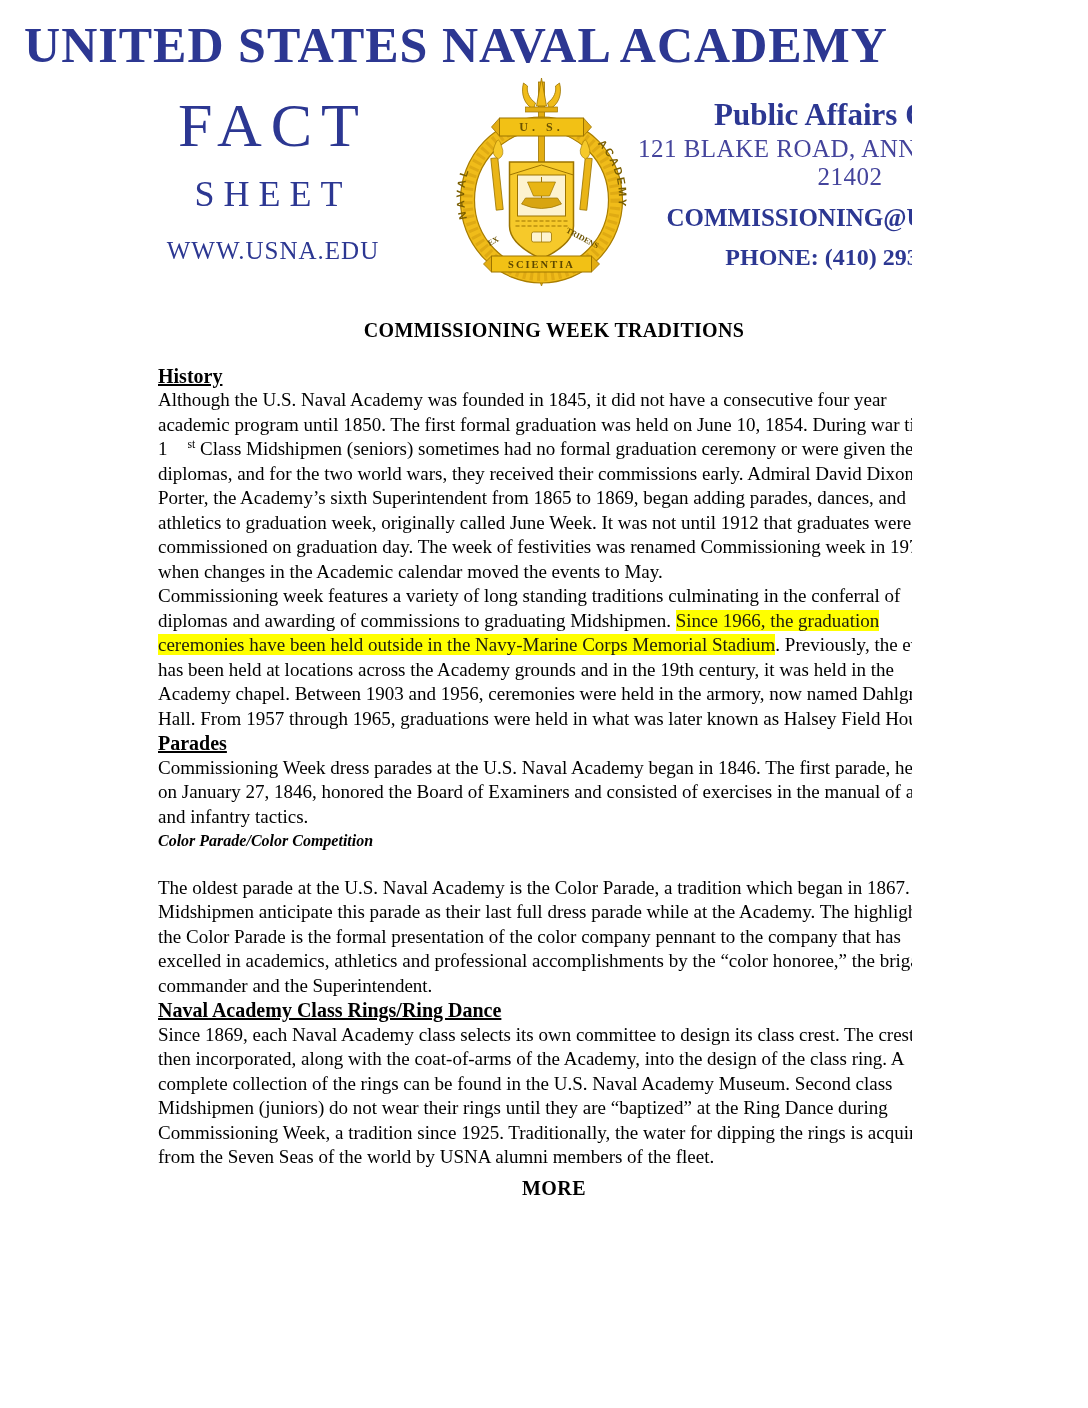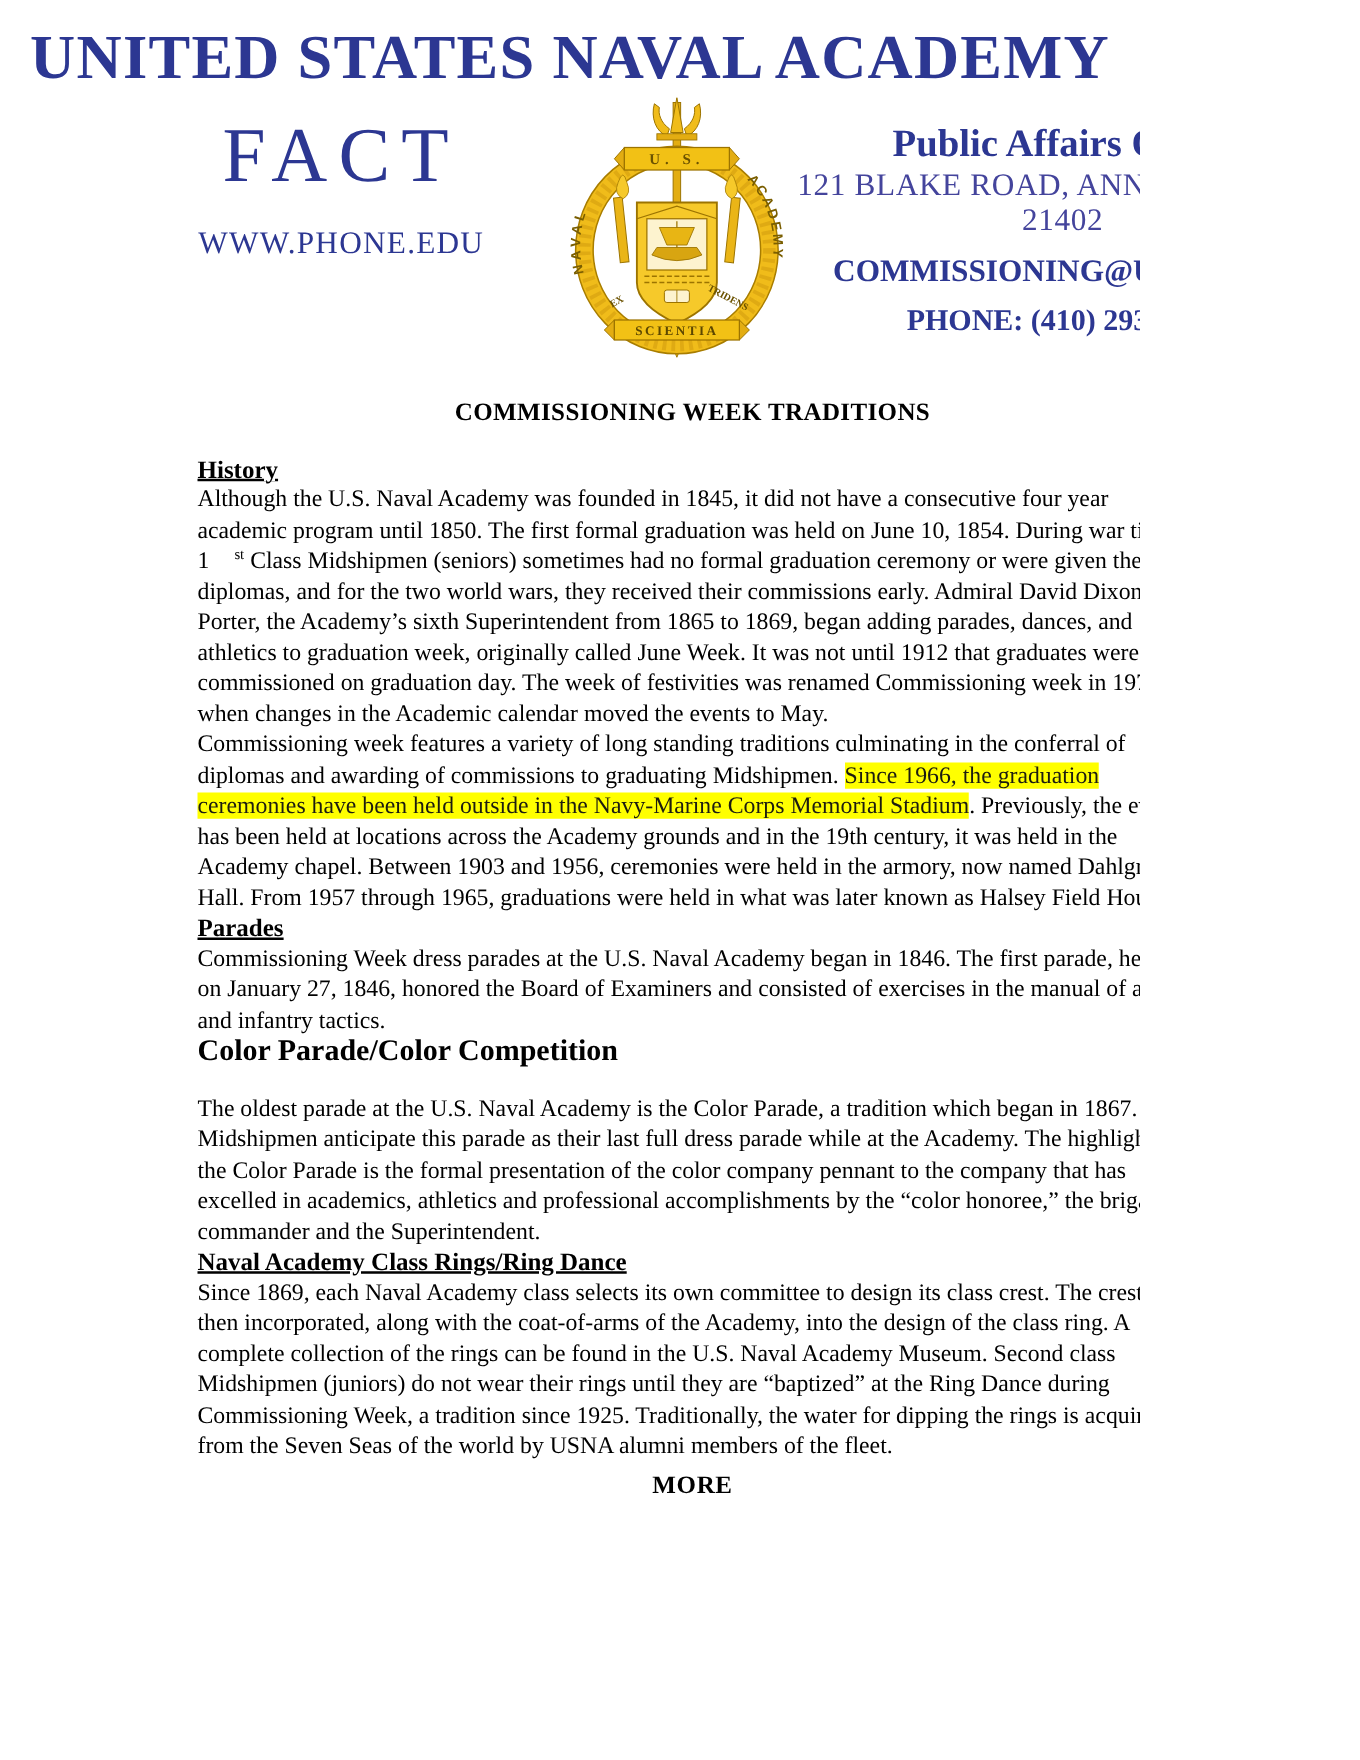--- a/index.html
+++ b/index.html
@@ -35,41 +35,42 @@
   .email{font-size:25px;font-weight:bold;margin-top:13px;}
   .phone{font-size:24px;font-weight:bold;margin-top:12px;}
   .crest{position:absolute;left:448px;top:78px;width:188px;height:208px;}
   
   .bodycol{
     position:absolute;left:158px;top:318px;width:792px;
     font-size:19px;line-height:24.5px;
   }
   .doc-title{text-align:center;font-weight:bold;font-size:20px;margin:0 0 21px 0;letter-spacing:0.3px;}
   .sec-h{font-weight:bold;font-size:20px;text-decoration:underline;margin:0;font-family:Liberation Serif, serif;}
-  .sub-h{font-weight:bold;font-size:24px;margin:0 0 22px 0;}
+  .sub-h{font-weight:bold;font-style:italic;font-size:16px;margin:0 0 22px 0;}
   .bodycol p{margin:0;}
   .p-history{margin-bottom:7px;}
   .p-commissioning{margin-bottom:10px;}
   .p-parades{margin-bottom:14px;}
   .p-colorparade{margin-bottom:13px;}
   .p-rings{margin-bottom:6px;}
   .hl{background:var(--hl);color:#1c1c10;}
   sup{font-size:0.62em;line-height:0;padding-left:20px;}
   .more{text-align:center;font-weight:bold;font-size:20px;margin-top:6px;letter-spacing:0.5px;}
 </style>
 </head>
 <body>
 
 <div class="page">
 
   <div class="masthead-title">UNITED STATES NAVAL ACADEMY</div>
 
   <div class="mast-left">
     <div class="fact">FACT</div>
-    <div class="website">WWW.PHONE.EDU</div>
+    <div class="sheet">SHEET</div>
+    <div class="website">WWW.USNA.EDU</div>
   </div>
 
   <div class="crest">
     <svg viewBox="0 0 185 208" width="188" height="208">
 
       <g>
         <rect x="89" y="4" width="6" height="196" fill="#e3ad12" stroke="#9c7400" stroke-width="0.8"></rect>
         <polygon points="92,0 87,28 97,28" fill="#f0bc1a" stroke="#9c7400" stroke-width="0.8"></polygon>
         <path d="M74 5 C71 16 75 27 84 31 L86 25 C79 20 77 13 78 8 Z" fill="#f0bc1a" stroke="#9c7400" stroke-width="0.8"></path>
         <path d="M110 5 C113 16 109 27 100 31 L98 25 C105 20 107 13 106 8 Z" fill="#f0bc1a" stroke="#9c7400" stroke-width="0.8"></path>

